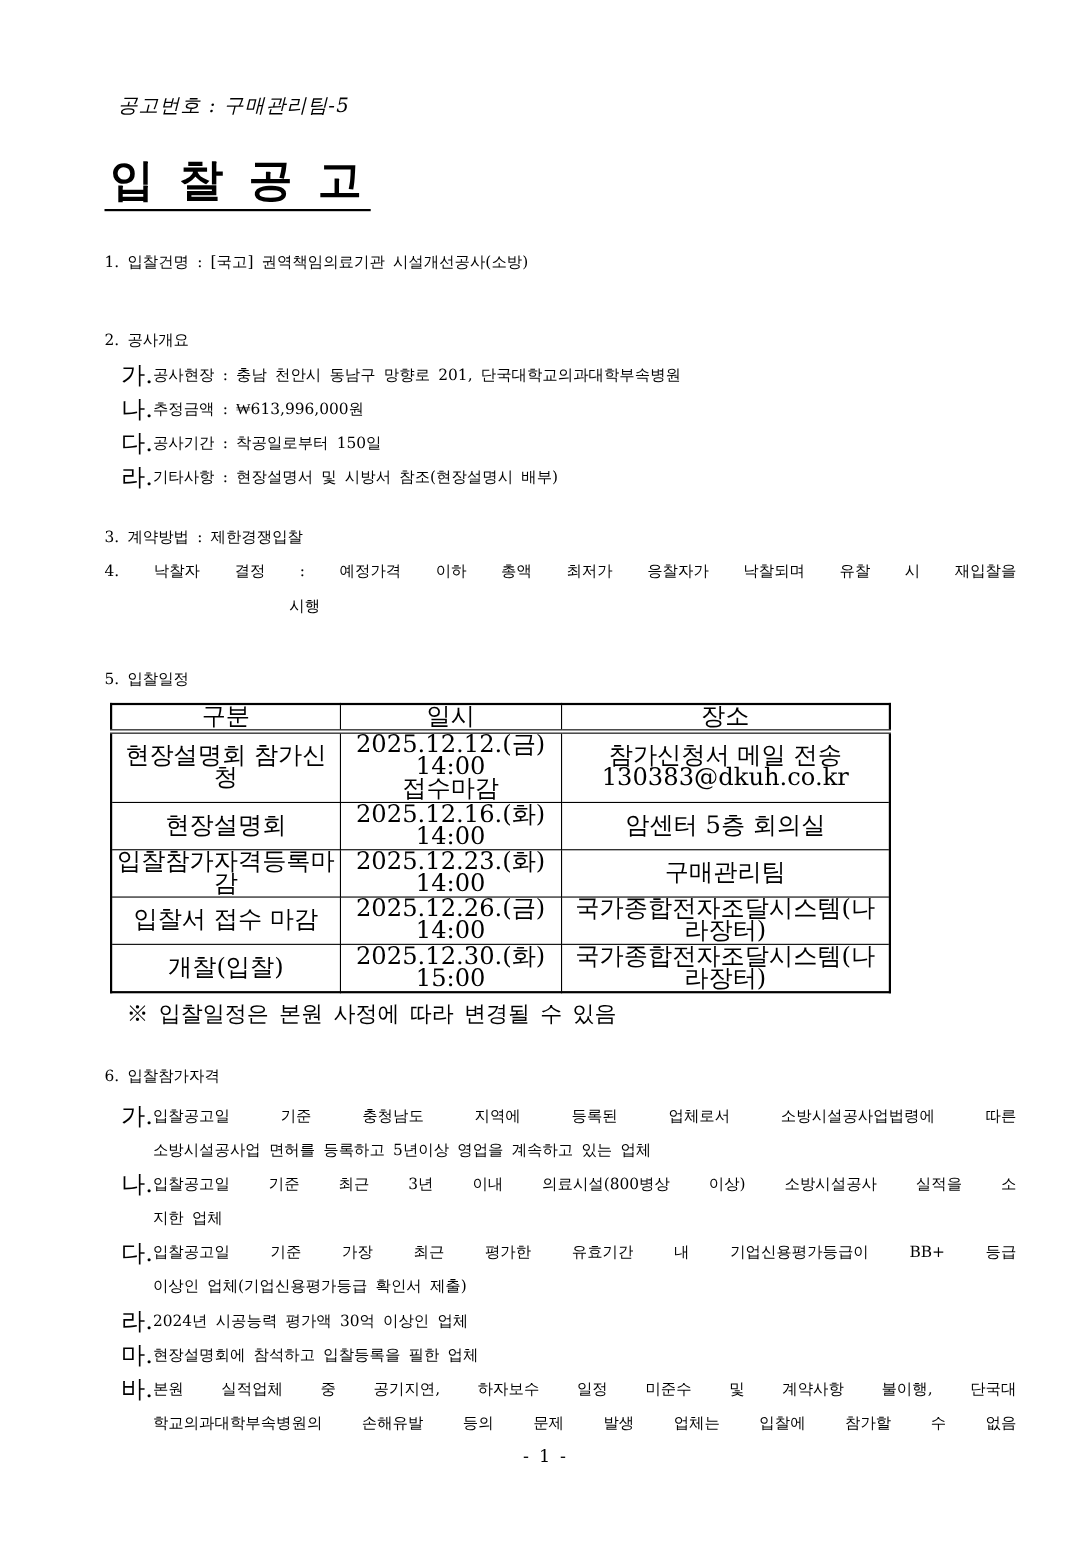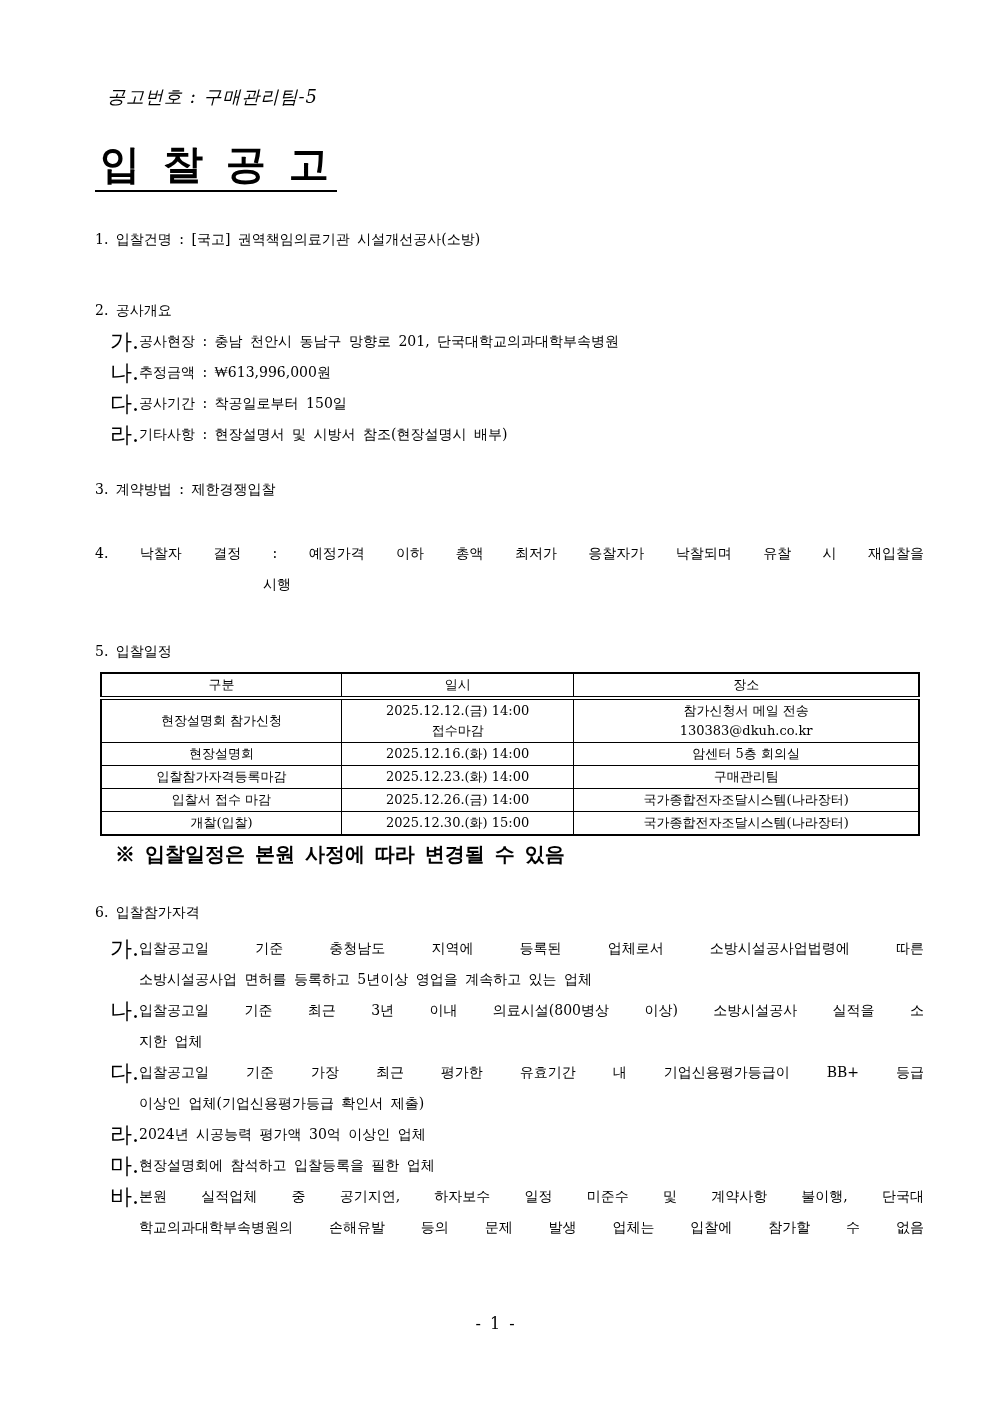--- a/index.html
+++ b/index.html
@@ -29,54 +29,54 @@
     letter-spacing:3px;
     word-spacing:3px;
     border-bottom:2px solid #000;
     padding:0 5px 4px 5px;
   }
   .line { font-size:14px; line-height:31px; word-spacing:3px; }
   .justify { text-align:justify; text-align-last:justify; }
   .s1 { margin-top:32px; }
   .s2 { margin-top:40px; }
   .s3 { margin-top:24px; }
-  .s4 { margin-top:33px; }
+  .s4 { }
   .s5 { margin-top:36px; }
   .s6 { margin-top:30px; }
   .s4-cont { padding-left:168px; }
   .sub { display:flex; padding-left:15px; }
   .sub .lbl { flex:0 0 28px; font-size:22px; line-height:31px; }
   .sub .txt { flex:1; min-width:0; }
   .first-sub { margin-top:5px; }
   .table-wrap { margin-top:5px; margin-left:5px; }
   table.schedule {
     border-collapse:collapse;
-    width:820px;
-    font-size:13px;
+    width:710px;
+    font-size:22px;
     border:2px solid #000;
     table-layout:fixed;
   }
   table.schedule th, table.schedule td {
     border:1px solid #000;
     text-align:center;
     vertical-align:middle;
     padding:1px 2px;
     line-height:21px;
     overflow:hidden;
   }
   table.schedule thead th {
     border-bottom:4px double #000;
     font-weight:normal;
     line-height:20px;
   }
   .col-cat { width:29.4%; }
   .col-dt  { width:28.4%; }
   .col-pl  { width:42.2%; }
   td .cl { line-height:20px; }
-  .note { margin-top:6px; padding-left:15px; font-size:20px; line-height:25px; word-spacing:3px;font-weight:bold; }
+  .note { margin-top:6px; padding-left:15px; font-size:20px; line-height:25px; word-spacing:3px; }
   .pageno {
     position:absolute;
     left:0; right:0; bottom:70px;
     text-align:center;
     font-size:16px;
     letter-spacing:2px;
   }
 </style>
 </head>
 <body>

